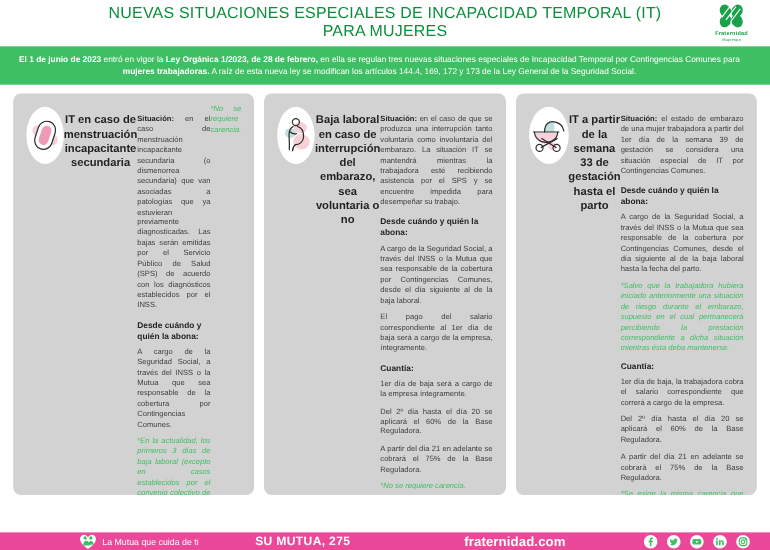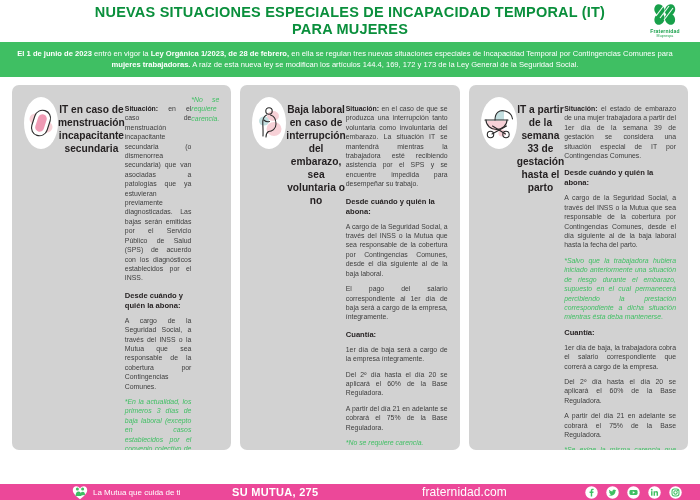--- a/index.html
+++ b/index.html
@@ -11,21 +11,21 @@
   }
   .page{position:relative;width:700px;height:500px;background:#fff;}
 
   
   .header{
     position:relative;height:42px;background:#fff;
     display:flex;align-items:center;justify-content:center;
   }
   .header-title{
     text-align:center;color:#0a8f3c;
-    font-weight:bold;font-size:14.5px;line-height:17px;
+    font-weight:normal;font-size:14.5px;line-height:17px;
     letter-spacing:0.2px;text-transform:uppercase;
     max-width:520px;
   }
   .logo{
     position:absolute;right:12px;top:3px;
     width:46px;height:38px;
     display:flex;flex-direction:column;align-items:center;justify-content:flex-start;
   }
   .logo-mark{width:26px;height:24px;}
   .logo-name{
@@ -84,21 +84,21 @@
 
   
   .footer{
     position:absolute;left:0;bottom:0;width:700px;height:16px;
     background:#ec4899;color:#fff;
     display:flex;align-items:center;
   }
   .f-tag{position:absolute;left:72px;display:flex;align-items:center;gap:5px;}
   .f-tag-text{font-size:8px;color:#fff;}
   .f-center{position:absolute;left:232px;font-size:11px;font-weight:bold;letter-spacing:.3px;}
-  .f-web{position:absolute;left:422px;font-size:12px;font-weight:normal;letter-spacing:.1px;}
+  .f-web{position:absolute;left:422px;font-size:12px;font-weight:bold;letter-spacing:.1px;}
   .f-social{position:absolute;right:18px;display:flex;align-items:center;gap:8px;}
   .soc{width:13px;height:13px;display:block;}
 </style>
 </head>
 <body>
 
 <div class="page">
 
   <div class="header">
     <div class="header-title">NUEVAS SITUACIONES ESPECIALES DE INCAPACIDAD TEMPORAL (IT) PARA MUJERES</div>

